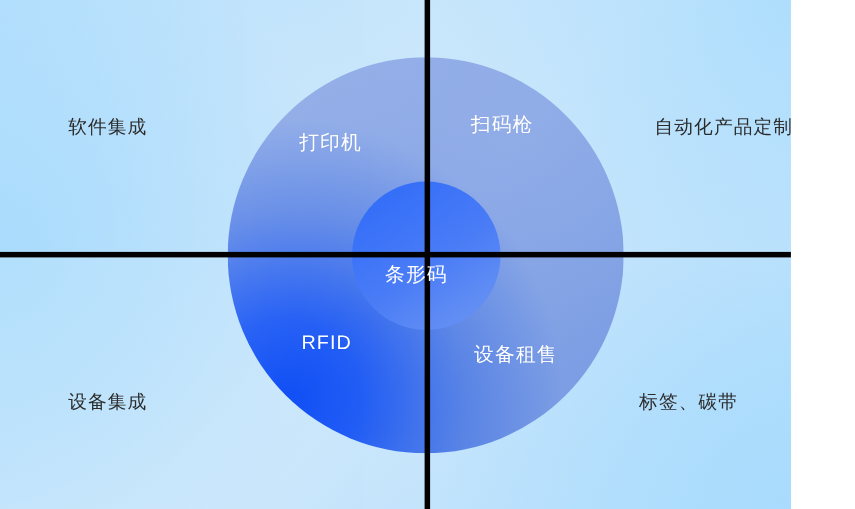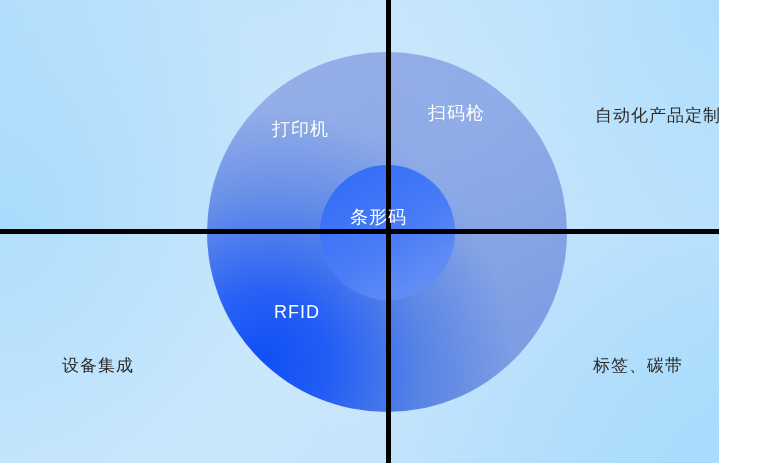--- a/index.html
+++ b/index.html
@@ -105,27 +105,27 @@
     color: #2b2b2b;
     font-size: 17px;
     letter-spacing: 1px;
   }
 
   
   .pos-printer     { left: 272px; top: 129px; transform: translate(0, -50%); }
   .pos-scanner     { left: 428px; top: 113px; transform: translate(0, -50%); }
   .pos-rfid        { left: 274px; top: 312px; transform: translate(0, -50%); }
   .pos-rental      { left: 431px; top: 322px; transform: translate(0, -50%); }
-  .pos-barcode     { left: 350px; top: 217px; transform: translate(0, -50%); }
+  .pos-barcode     { left: 350px; top: 249px; transform: translate(0, -50%); }
 
   
   .pos-software    { left: 62px;  top: 115px; transform: translate(0, -50%); }
   .pos-automation  { left: 595px; top: 115px; transform: translate(0, -50%); }
   .pos-equipment   { left: 62px;  top: 365px; transform: translate(0, -50%); }
-  .pos-labels      { left: 593px; top: 365px; transform: translate(0, -50%); }
+  .pos-labels      { left: 581px; top: 365px; transform: translate(0, -50%); }
 </style>
 </head>
 <body>
 
 <div id="canvas">
 
   <div class="bg-tint tl"></div>
   <div class="bg-tint tr"></div>
   <div class="bg-tint bl"></div>
   <div class="bg-tint br"></div>
@@ -135,23 +135,25 @@
 
   <div class="divider-v"></div>
   <div class="divider-h"></div>
 
   <div class="label label-inner pos-printer">打印机</div>
 
   <div class="label label-inner pos-scanner">扫码枪</div>
 
   <div class="label label-inner pos-rfid">RFID</div>
 
+  <div class="label label-inner pos-rental">设备租售</div>
 
   <div class="label label-center pos-barcode">条形码</div>
 
+  <div class="label label-outer pos-software">软件集成</div>
 
   <div class="label label-outer pos-automation">自动化产品定制</div>
 
   <div class="label label-outer pos-equipment">设备集成</div>
 
   <div class="label label-outer pos-labels">标签、碳带</div>
 
 </div>
 
 </body></html>

